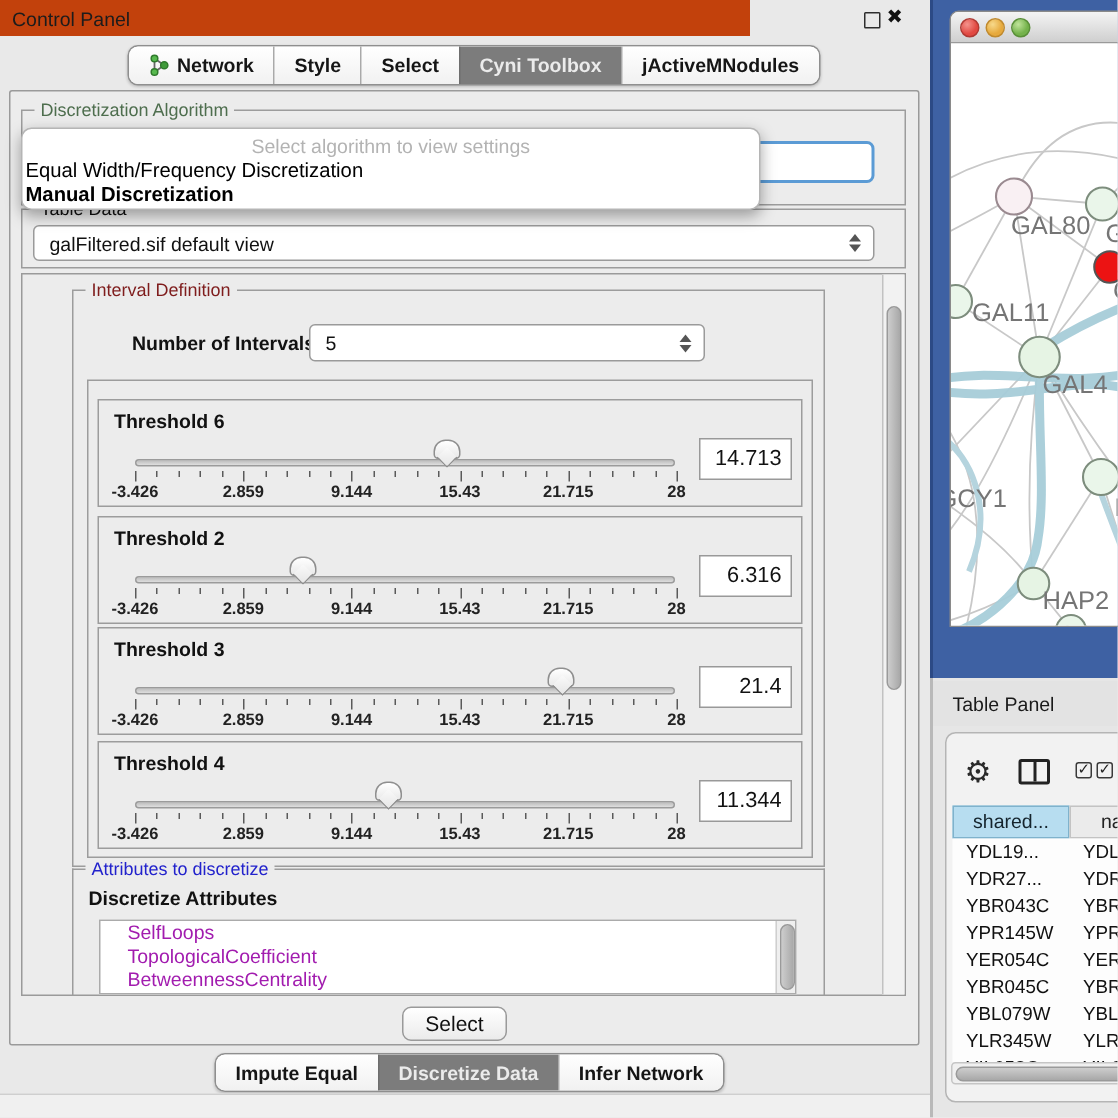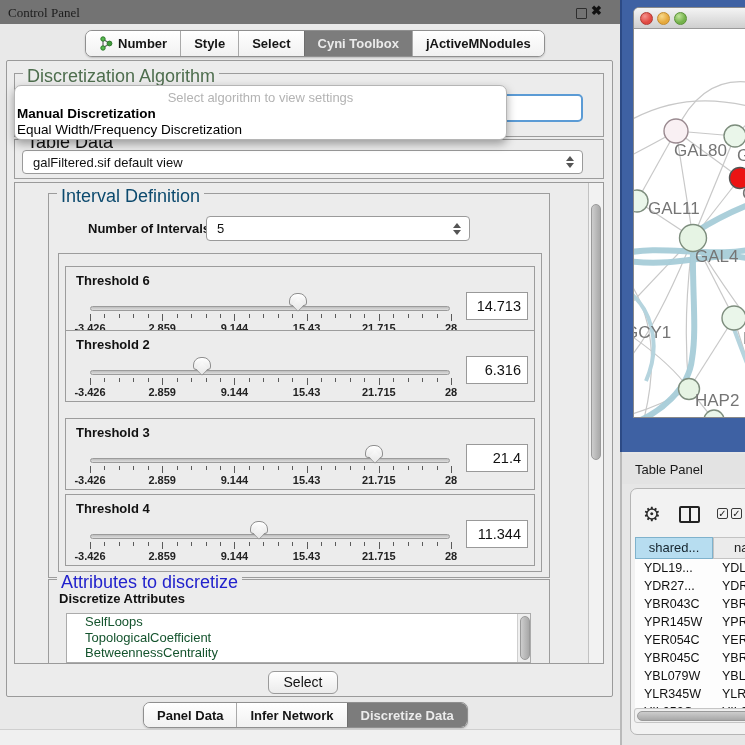--- a/index.html
+++ b/index.html
@@ -5,41 +5,41 @@
   * { margin:0; padding:0; box-sizing:border-box; }
   html,body { width:745px; height:745px; }
   body {
     font-family:"Liberation Sans","DejaVu Sans",sans-serif;
     background:#e9e9e9; position:relative; overflow:hidden;
     -webkit-font-smoothing:antialiased;
   }
 
   
   .control-panel { position:absolute; left:0; top:0; width:620px; height:745px; background:#e9e9e9; }
-  .cp-titlebar { position:absolute; left:0; top:0; width:620px; height:24px; background:#737373;font-family:Liberation Serif, serif; }
+  .cp-titlebar { position:absolute; left:0; top:0; width:500px; height:24px; background:#c2410c; }
   .cp-title { position:absolute; left:8px; top:5px; font-size:13px; color:#1c1c1c; }
   .float-box { position:absolute; left:576px; top:8px; width:11px; height:11px; border:1.5px solid #2e2e2e; border-radius:1px; }
   .close-x { position:absolute; left:591px; top:3px; font-size:13px; font-weight:bold; color:#111; }
 
   .seg-group { display:flex; border:1px solid #8f8f8f; border-radius:7px; overflow:hidden;
                background:#fff; box-shadow:0 1px 2px rgba(0,0,0,.18); }
   .seg { display:flex; align-items:center; gap:5px; padding:0 13px; font-size:13px; font-weight:600;
          color:#151515; background:linear-gradient(#ffffff,#f1f1f1); border-left:1px solid #a9a9a9; height:100%; }
   .seg:first-child { border-left:none; }
   .seg.selected { background:#7c7c7c; color:#ebebeb; border-left-color:#6e6e6e; }
   .cp-tabs { position:absolute; left:85px; top:30px; height:27px; }
   .cp-bottom-tabs { position:absolute; left:143px; top:702px; height:26px; }
   .bottom-strip { position:absolute; left:0; top:729px; width:620px; height:16px; background:#f0f0f0; border-top:1px solid #cfcfcf; }
 
   .cp-body { position:absolute; left:6px; top:60px; width:607px; height:637px;
              border:1px solid #9a9a9a; border-radius:2px; background:#ececec; }
 
   .group { position:absolute; border:1px solid #9c9c9c; }
-  .gtitle { position:absolute; top:-8px; left:8px; background:#ececec; padding:0 4px; font-size:18px; white-space:nowrap; }
-  .gtitle.green { color:#0c4a6e; }
+  .gtitle { position:absolute; top:-8px; left:8px; background:#ececec; padding:0 4px; font-size:12px; white-space:nowrap; }
+  .gtitle.green { color:#7f1d1d; }
   .gtitle.blue  { color:#2222cc; }
   .gtitle.dim-green { color:#4e6e4e; }
   .gtitle.black { color:#111; }
 
   .combo { position:absolute; background:#fff; border:1px solid #9a9a9a; border-radius:4px;
            font-size:13px; color:#111; display:flex; align-items:center; }
   .combo .val { padding-left:10px; flex:1; }
   .stepper { width:14px; margin-right:5px; display:flex; flex-direction:column; align-items:center; gap:2px; }
   .tri-up { width:0; height:0; border-left:4px solid transparent; border-right:4px solid transparent; border-bottom:5px solid #555; }
   .tri-dn { width:0; height:0; border-left:4px solid transparent; border-right:4px solid transparent; border-top:5px solid #555; }
@@ -75,21 +75,21 @@
   .scale { position:absolute; left:24px; top:55px; width:361px; height:13px; }
   .scale span { position:absolute; transform:translateX(-50%); font-size:11px; font-weight:bold; color:#222; white-space:nowrap; }
   .val-input { position:absolute; left:400px; top:25px; width:62px; height:28px; border:1px solid #999;
                background:#fff; font-size:14.5px; font-family:inherit; text-align:right; padding-right:6px; color:#111; }
 
   .bold-label { font-size:13px; font-weight:bold; color:#111; position:absolute; }
 
   
   .attr-list { position:absolute; left:17px; top:33px; width:465px; height:50px; background:#fff;
                border:1px solid #ababab; overflow:hidden; }
-  .attr-item { font-size:13px; color:#14532d; padding-left:18px; height:15.5px; line-height:15.5px; }
+  .attr-item { font-size:13px; color:#a21caf; padding-left:18px; height:15.5px; line-height:15.5px; }
   .attr-vsb { position:absolute; right:0; top:0; width:13px; height:100%; background:#efefef; border-left:1px solid #cfcfcf; }
   .attr-vsb .vsb-thumb { top:2px; height:44px; left:1.5px; }
 
   .apply-btn { position:absolute; left:261px; top:610px; width:70px; height:23px; border:1px solid #9a9a9a;
                border-radius:6px; background:linear-gradient(#ffffff,#ebebeb); font-size:14px; color:#111;
                font-family:inherit; text-align:center; line-height:21px; }
 
   
   .network-frame { position:absolute; left:620px; top:0; width:130px; height:452px; background:#3e61a3; border-left:2px solid #2c4a85; }
   .mac-window { position:absolute; left:11px; top:7px; width:130px; height:411px; background:#fff;
@@ -141,21 +141,21 @@
   <div class="cp-tabs seg-group">
     <div class="seg">
       <svg width="14" height="15" viewBox="0 0 14 15">
         <line x1="4" y1="3" x2="10.5" y2="7.5" stroke="#666" stroke-width="1.2"></line>
         <line x1="4" y1="12" x2="10.5" y2="7.5" stroke="#666" stroke-width="1.2"></line>
         <line x1="4" y1="3" x2="4" y2="12" stroke="#666" stroke-width="1.2"></line>
         <circle cx="4" cy="3" r="2.2" fill="#57b94e" stroke="#2f7a2c"></circle>
         <circle cx="4" cy="12" r="2.2" fill="#57b94e" stroke="#2f7a2c"></circle>
         <circle cx="10.5" cy="7.5" r="2.4" fill="#3f9a3a" stroke="#2f7a2c"></circle>
       </svg>
-      <span>Number</span>
+      <span>Network</span>
     </div>
     <div class="seg">
       <span>Style</span>
     </div>
     <div class="seg">
       <span>Select</span>
     </div>
     <div class="seg selected">
       <span>Cyni Toolbox</span>
     </div>
@@ -168,22 +168,22 @@
 
     <div class="group" style="left:7px; top:12px; width:590px; height:64px;">
       <span class="gtitle dim-green">Discretization Algorithm</span>
       <div class="combo focused" style="left:7px; top:20px; width:561px; height:28px;">
         <span class="val"></span>
       </div>
     </div>
 
     <div class="popup">
       <div class="ph">Select algorithm to view settings</div>
+      <div class="opt">Equal Width/Frequency Discretization</div>
       <div class="opt bold">Manual Discretization</div>
-      <div class="opt">Equal Width/Frequency Discretization</div>
     </div>
 
     <div class="group" style="left:7px; top:78px; width:590px; height:40px;">
       <span class="gtitle black">Table Data</span>
       <div class="combo" style="left:7px; top:10px; width:561px; height:24px;">
         <span class="val">galFiltered.sif default view</span>
         <span class="stepper">
           <span class="tri-up"></span>
             <span class="tri-dn"></span>
         </span>
@@ -242,21 +242,21 @@
                 <span style="left: 0px;">-3.426</span>
                 <span style="left: 72.2px;">2.859</span>
                 <span style="left: 144.4px;">9.144</span>
                 <span style="left: 216.6px;">15.43</span>
                 <span style="left: 288.8px;">21.715</span>
                 <span style="left: 361px;">28</span>
               </div>
             <input class="val-input" value="14.713" style="">
           </div>
 
-          <div class="threshold-panel" style="top:76px;">
+          <div class="threshold-panel" style="top:90px;">
             <span class="tp-label">Threshold 2</span>
             <div class="slider-track"></div>
             <div class="slider-thumb" style="left: 126.6px;"></div>
             <div class="ticks">
                 <div class="tick major" style="left: 0px;"></div>
                 <div class="tick" style="left: 14.44px;"></div>
                 <div class="tick" style="left: 28.88px;"></div>
                 <div class="tick" style="left: 43.32px;"></div>
                 <div class="tick" style="left: 57.76px;"></div>
                 <div class="tick major" style="left: 72.2px;"></div>
@@ -398,27 +398,27 @@
       <div class="vsb">
         <div class="vsb-thumb" style="top:21px; height:256px;"></div>
       </div>
     </div>
 
     <button class="apply-btn">Select</button>
   </div>
 
   <div class="cp-bottom-tabs seg-group">
     <div class="seg">
-      <span>Panel Data</span>
+      <span>Impute Equal</span>
+    </div>
+    <div class="seg selected">
+      <span>Discretize Data</span>
     </div>
     <div class="seg">
       <span>Infer Network</span>
-    </div>
-    <div class="seg selected">
-      <span>Discretize Data</span>
     </div>
   </div>
   <div class="bottom-strip"></div>
 </div>
 
 <div class="network-frame">
   <div class="mac-window">
     <div class="mac-titlebar">
       <span class="tl red"></span>
       <span class="tl yellow"></span>

